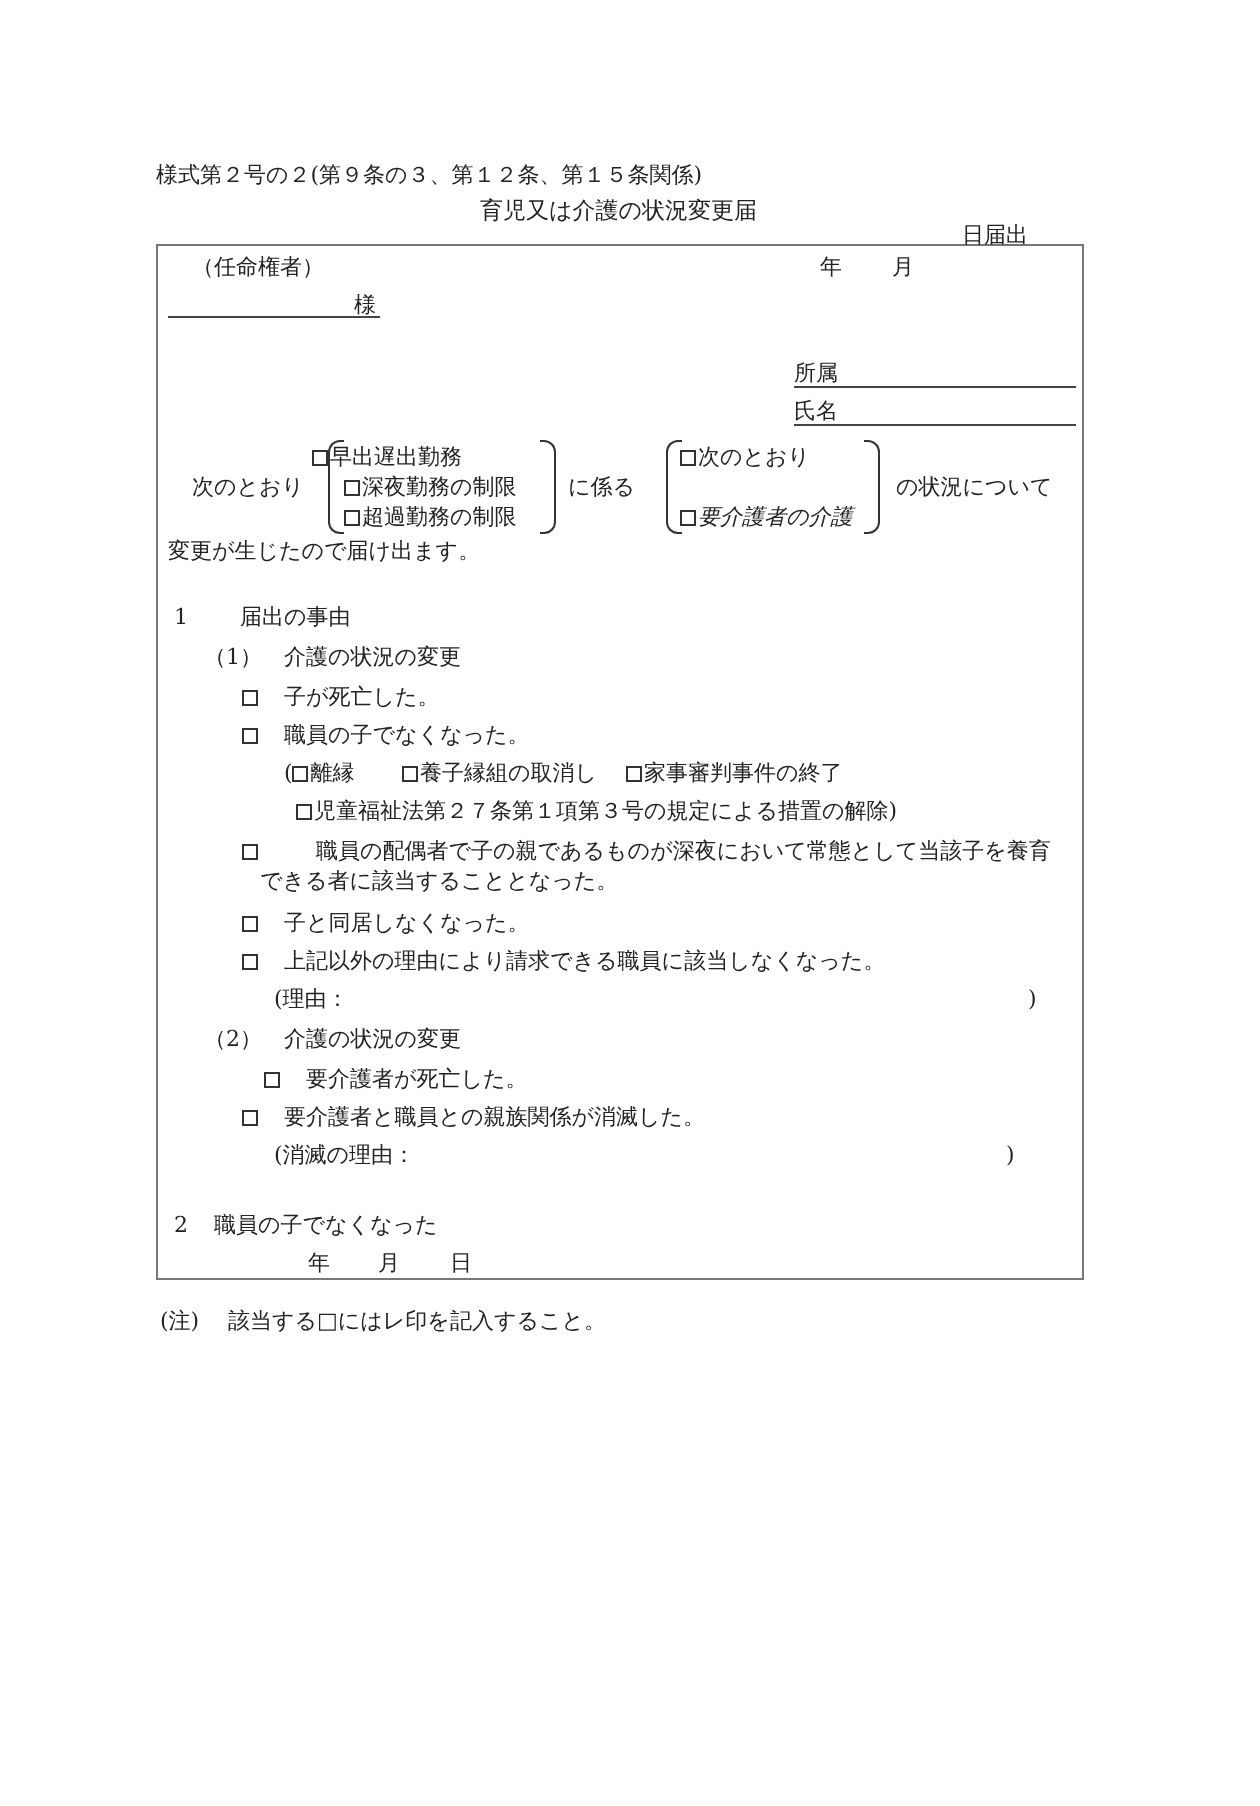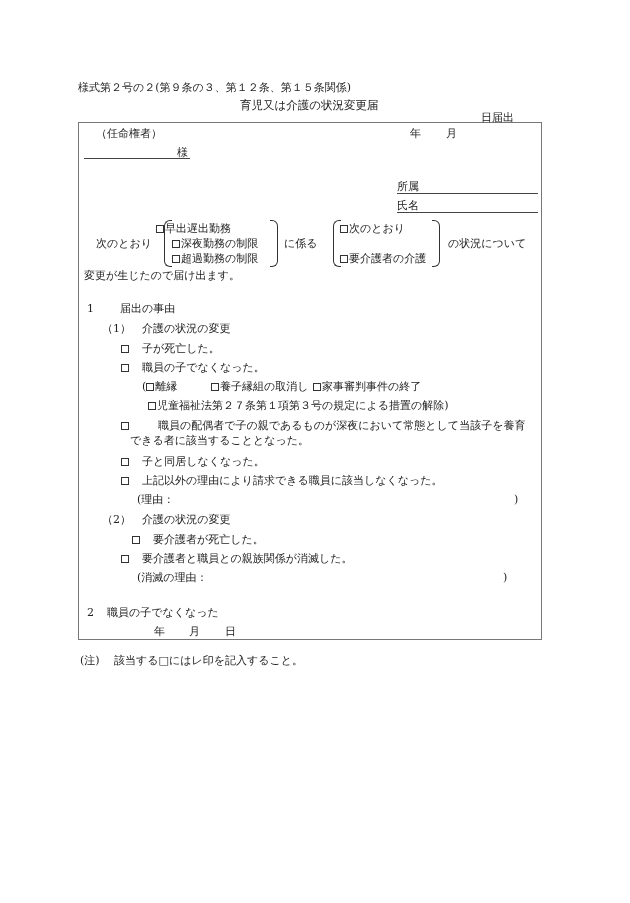--- a/index.html
+++ b/index.html
@@ -45,35 +45,35 @@
 <div class="abs" style="left:96px;top:238px;">次のとおり</div>
 <div class="bracket left" style="left:164px;top:220px;height:47px;"></div>
 <div class="abs" style="left:156px;top:223px;"><span class="cb"></span><span>早出遅出勤務</span></div>
 <div class="abs" style="left:172px;top:238px;"><span class="cb"></span><span>深夜勤務の制限</span></div>
 <div class="abs" style="left:172px;top:253px;"><span class="cb"></span><span>超過勤務の制限</span></div>
 <div class="bracket right" style="left:270px;top:220px;height:47px;"></div>
 <div class="abs" style="left:284px;top:238px;">に係る</div>
 
 <div class="bracket left" style="left:333px;top:220px;height:47px;"></div>
 <div class="abs" style="left:340px;top:223px;"><span class="cb"></span><span>次のとおり</span></div>
-<div class="abs" style="left:340px;top:253px;"><span class="cb"></span><span>要介護者の介護</span></div>
+<div class="abs" style="left:340px;top:253px;font-style:italic;"><span class="cb"></span><span>要介護者の介護</span></div>
 <div class="bracket right" style="left:432px;top:220px;height:47px;"></div>
 <div class="abs" style="left:448px;top:238px;">の状況について</div>
 <div class="abs" style="left:84px;top:270px;">変更が生じたので届け出ます。</div>
 
 <div class="abs" style="left:87px;top:303px;">1</div>
 <div class="abs" style="left:120px;top:303px;">届出の事由</div>
 <div class="abs" style="left:102px;top:323px;">（1）</div>
 <div class="abs" style="left:142px;top:323px;">介護の状況の変更</div>
 
 <div class="abs" style="left:121px;top:343px;"><span class="cb"></span><span style="margin-left:12px;">子が死亡した。</span></div>
 <div class="abs" style="left:121px;top:362px;"><span class="cb"></span><span style="margin-left:12px;">職員の子でなくなった。</span></div>
 
 <div class="abs" style="left:142px;top:381px;"><span>(</span><span class="cb"></span><span>離縁</span></div>
-<div class="abs" style="left:211px;top:381px;"><span class="cb"></span><span>養子縁組の取消し</span></div>
+<div class="abs" style="left:201px;top:381px;"><span class="cb"></span><span>養子縁組の取消し</span></div>
 <div class="abs" style="left:313px;top:381px;"><span class="cb"></span><span>家事審判事件の終了</span></div>
 <div class="abs" style="left:148px;top:400px;"><span class="cb"></span><span>児童福祉法第２７条第１項第３号の規定による措置の解除)</span></div>
 
 <div class="abs" style="left:121px;top:420px;"><span class="cb"></span><span style="margin-left:28px;">職員の配偶者で子の親であるものが深夜において常態として当該子を養育</span></div>
 <div class="abs" style="left:130px;top:435px;">できる者に該当することとなった。</div>
 
 <div class="abs" style="left:121px;top:456px;"><span class="cb"></span><span style="margin-left:12px;">子と同居しなくなった。</span></div>
 <div class="abs" style="left:121px;top:475px;"><span class="cb"></span><span style="margin-left:12px;">上記以外の理由により請求できる職員に該当しなくなった。</span></div>
 <div class="abs" style="left:137px;top:494px;">(理由：</div>
 <div class="abs" style="left:180px;top:492px;width:330px;height:14px;"></div>

